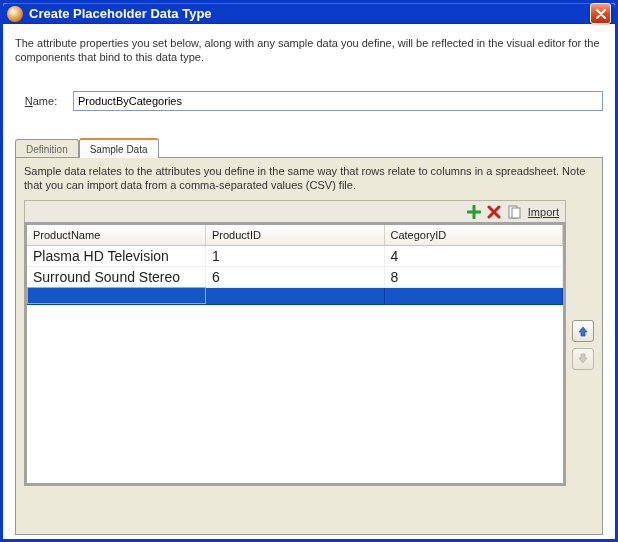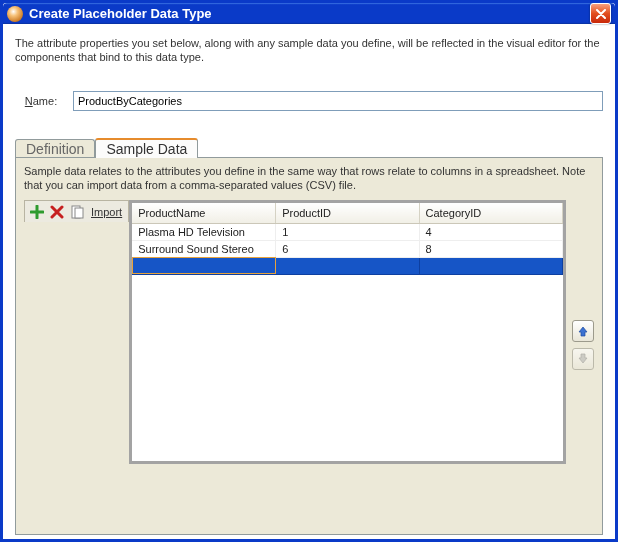--- a/index.html
+++ b/index.html
@@ -73,21 +73,21 @@
   .tabs-wrapper { }
   .tabstrip { display: flex; align-items: flex-end; height: 20px; position: relative; }
   .tab {
     height: 19px;
     padding: 2px 10px 0 10px;
     border: 1px solid #919b9c;
     border-bottom: none;
     background: #f5f4ee;
     border-radius: 3px 3px 0 0;
     margin-right: 0px;
-    font-size: 14px;
+    font-size: 10px;
     line-height: 15px;
     color: #333;
     position: relative;
     top: 1px;
   }
   .tab.active {
     background: #fcfcfb;
     height: 20px;
     border-top: 2px solid #e68b2c;
     z-index: 2;
@@ -108,21 +108,21 @@
   .sampledesc { margin: 0 0 8px 0; line-height: 1.3; color: #333; }
   .table-area {
     display: flex;
     align-items: flex-start;
     gap: 6px;
     flex: 1;
   }
   .table-block {
     flex: 1;
     display: flex;
-    flex-direction: row;
+    flex-direction: column;
   }
   .toolbar {
     height: 22px;
     background: #eceae0;
     border: 1px solid #b8b4a2;
     border-bottom: none;
     display: flex;
     align-items: center;
     justify-content: flex-end;
     padding: 0 4px;
@@ -148,21 +148,21 @@
     height: 20px;
     padding: 2px 6px;
     font-size: 11px;
     color: #222;
   }
   table.data td {
     border-right: 1px solid #eee;
     border-bottom: 1px solid #eee;
     padding: 2px 6px;
     height: 17px;
-    font-size: 11px;
+    font-size: 14px;
     color: #222;
     background: #fff;
   }
   table.data tr.selected td {
     background: #1655c6;
     color: #fff;
     border-right: 1px solid #0d3fa0;
     border-bottom: 1px solid #0d3fa0;
   }
   table.data tr.selected td.first-cell {

